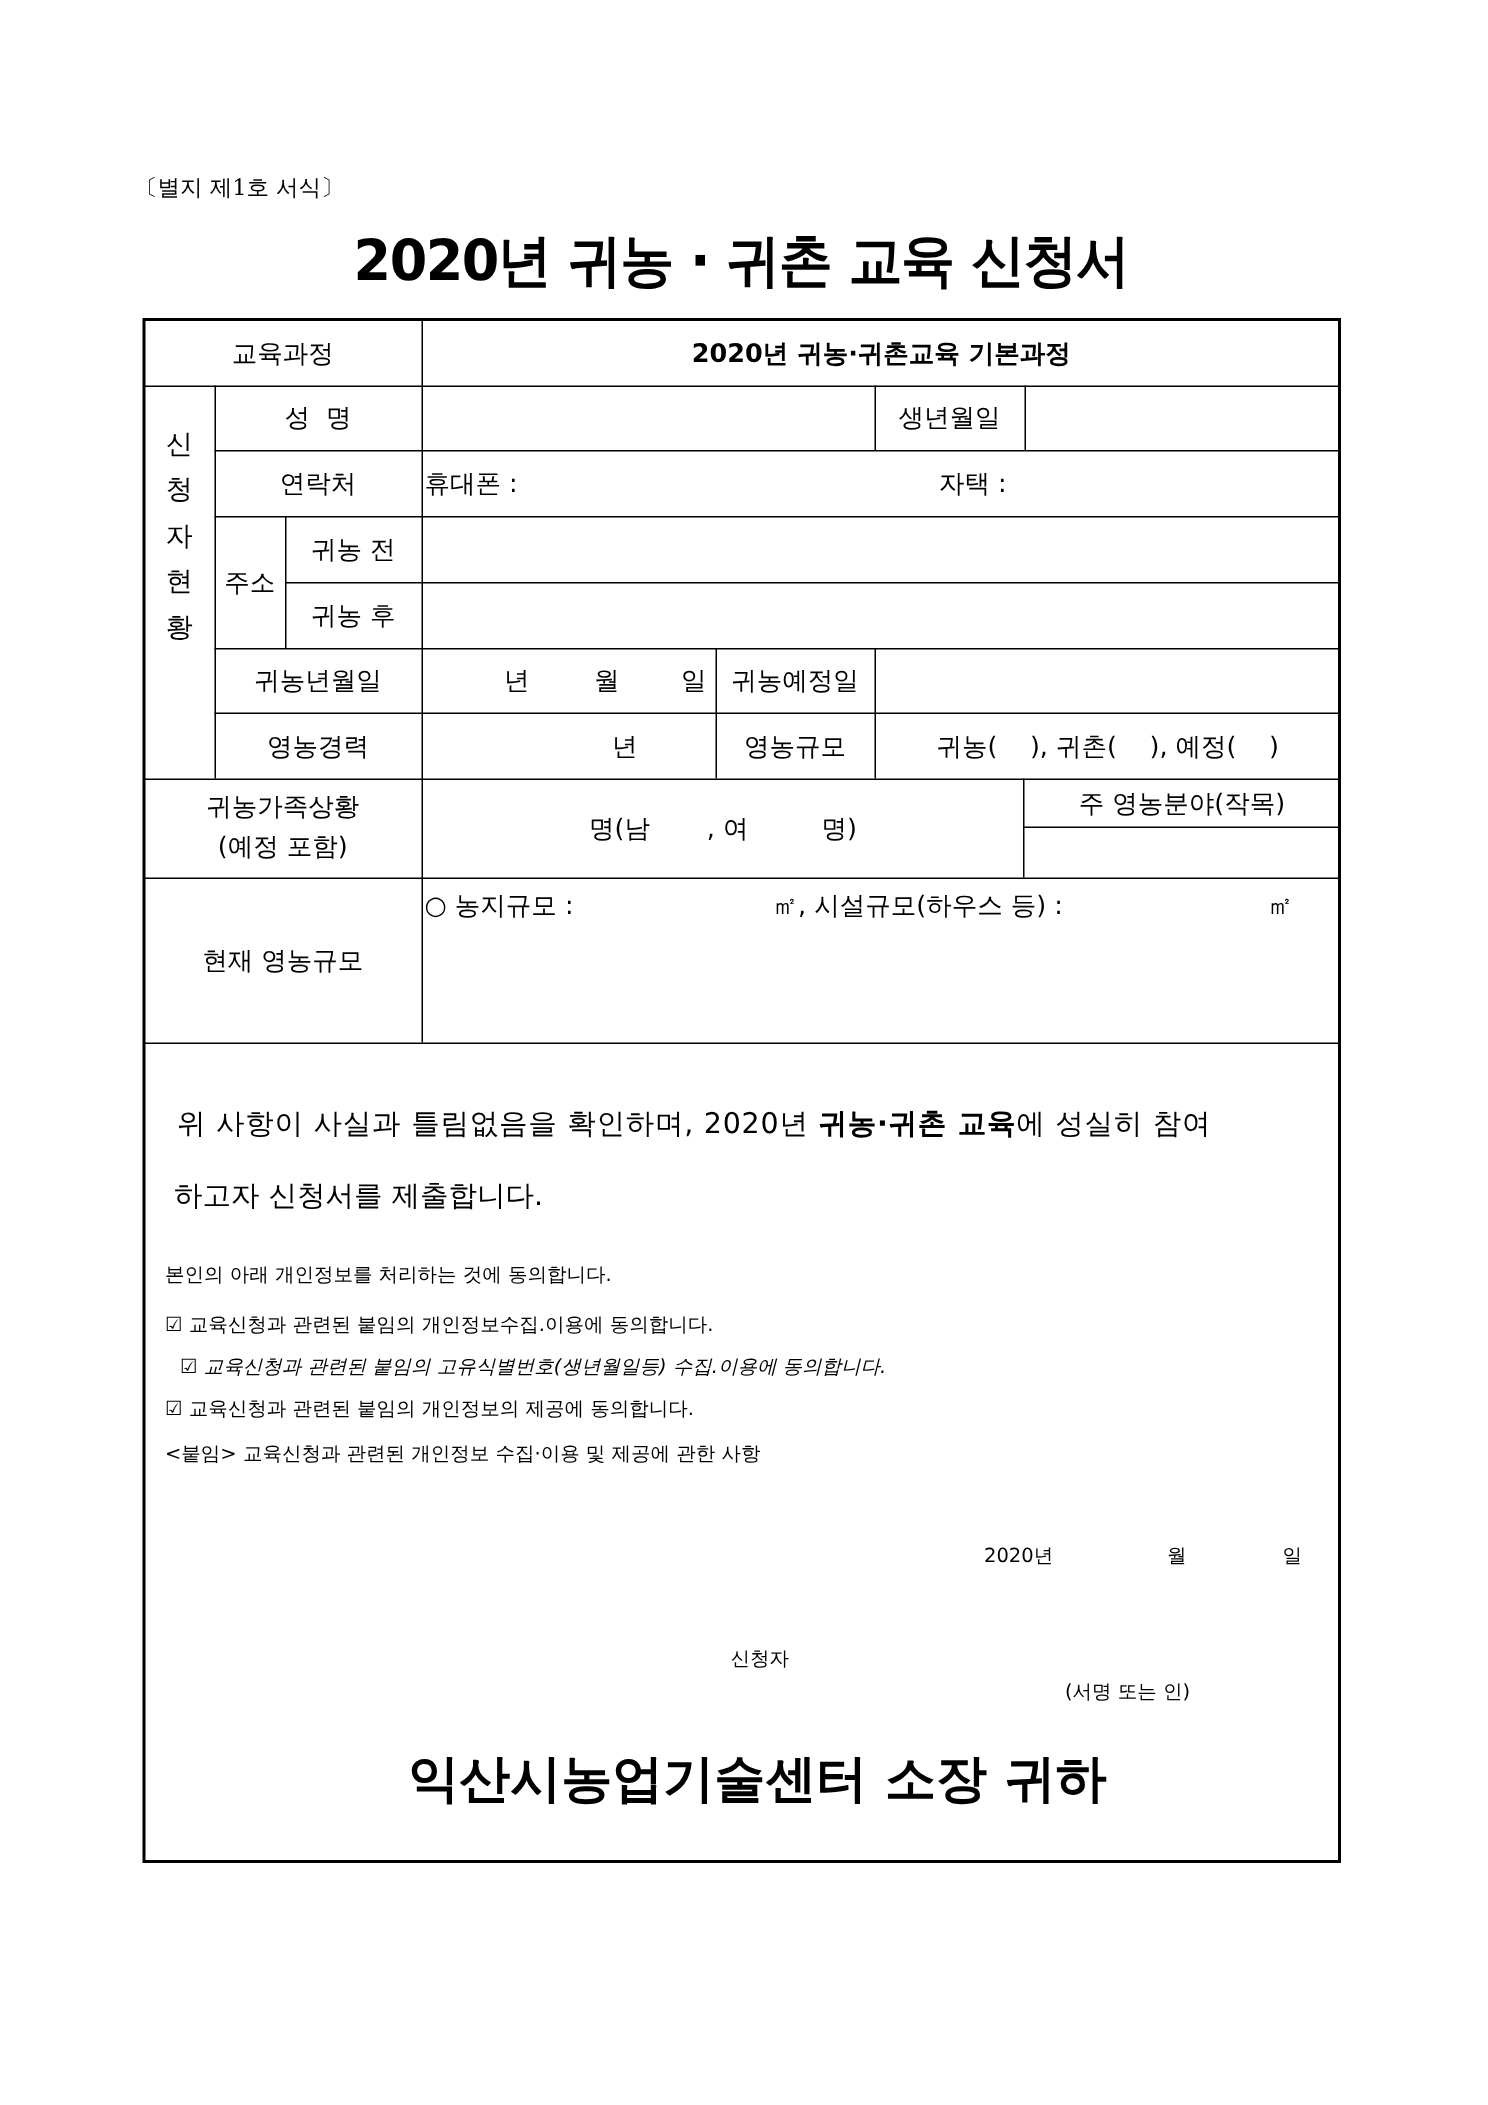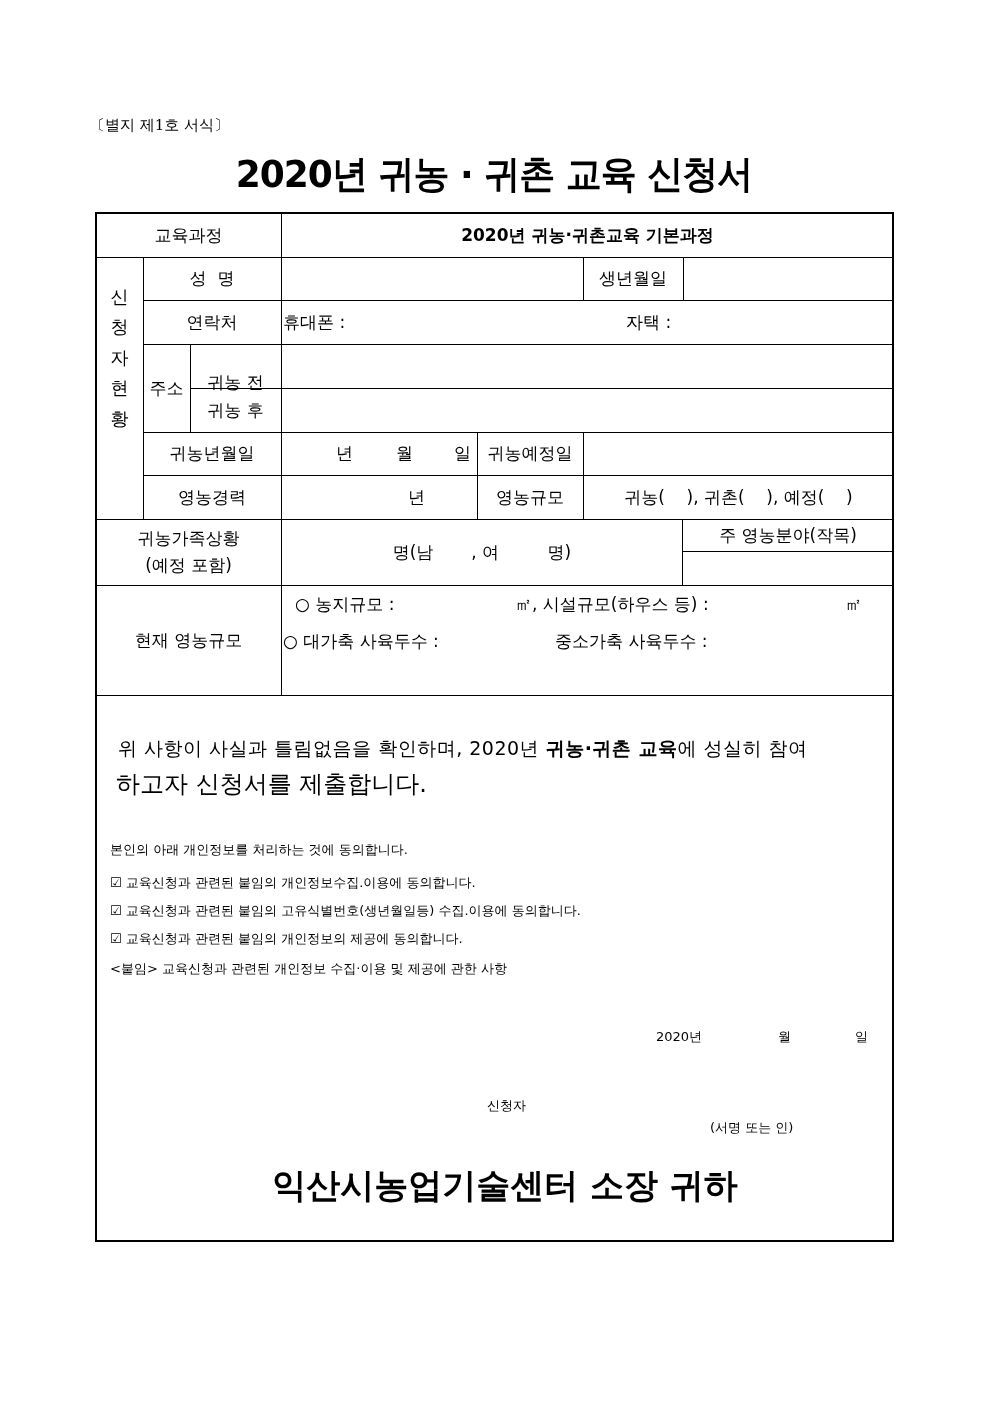--- a/index.html
+++ b/index.html
@@ -58,21 +58,21 @@
 <div class="cell" style="left:143px; top:257px; width:138px; height:43px; white-space:pre;">성  명</div>
 <div class="cell" style="left:282px; top:258px; width:300px; height:41px;"></div>
 <div class="cell" style="left:583px; top:257px; width:100px; height:43px;">생년월일</div>
 <div class="cell" style="left:684px; top:258px; width:209px; height:41px;"></div>
 
 <div class="cell" style="left:143px; top:300px; width:138px; height:44px;">연락처</div>
 <div class="cell left" style="left:283px; top:300px; width:300px; height:44px;">휴대폰 :</div>
 <div class="cell left" style="left:626px; top:300px; width:268px; height:44px;">자택 :</div>
 
 <div class="cell" style="left:143px; top:344px; width:47px; height:88px;">주소</div>
-<div class="cell" style="left:190px; top:360px; width:91px; height:44px;">귀농 전</div>
+<div class="cell" style="left:190px; top:344px; width:91px; height:44px;">귀농 전</div>
 <div class="cell" style="left:282px; top:345px; width:611px; height:42px;"></div>
 <div class="cell" style="left:190px; top:388px; width:91px; height:44px;">귀농 후</div>
 <div class="cell" style="left:282px; top:389px; width:611px; height:42px;"></div>
 
 <div class="cell" style="left:143px; top:432px; width:138px; height:43px;">귀농년월일</div>
 <div class="cell" style="left:282px; top:432px; width:195px; height:43px;">
   <span style="position:absolute; left:54px;">년</span>
   <span style="position:absolute; left:114px;">월</span>
   <span style="position:absolute; left:172px;">일</span>
 </div>
@@ -90,36 +90,32 @@
   <span>귀농가족상황</span>
   <span>(예정 포함)</span>
 </div>
 <div class="cell" style="left:282px; top:519px; width:400px; height:66px; white-space:pre;">명(남       , 여         명)</div>
 <div class="cell" style="left:682px; top:519px; width:212px; height:32px;">주 영농분야(작목)</div>
 <div class="cell" style="left:683px; top:552px; width:210px; height:32px;"></div>
 
 <div class="cell" style="left:96px; top:585px; width:185px; height:110px;">현재 영농규모</div>
 <div style="position:absolute; left:283px; top:590px; width:610px; font-size:17px;">
   <div style="position:relative; height:34px; line-height:28px;">
-    <span style="position:absolute; left:12px;">○ 농지규모 :</span>
+    <span style="position:absolute; left:0;">○ 농지규모 :</span>
     <span style="position:absolute; left:232px;">㎡,  시설규모(하우스 등) :</span>
     <span style="position:absolute; left:562px;">㎡</span>
-  </div>
-  <div style="position:relative; height:36px; line-height:34px;">
-    <span style="position:absolute; left:0;">○ 대가축 사육두수 :</span>
-    <span style="position:absolute; left:272px;">중소가축 사육두수 :</span>
   </div>
 </div>
 
 <div class="block" style="left:118px; top:736px; font-size:19px; letter-spacing:0.5px;"><span>위 사항이 사실과 틀림없음을 확인하며, 2020년 </span><span class="b">귀농·귀촌 교육</span><span>에 성실히 참여</span></div>
-<div class="block" style="left:116px; top:768px; font-size:24px;">하고자 신청서를 제출합니다.</div>
+<div class="block" style="left:116px; top:784px; font-size:19px;">하고자 신청서를 제출합니다.</div>
 
 <div class="block" style="left:110px; top:841px;">본인의 아래 개인정보를 처리하는 것에 동의합니다.</div>
 <div class="block" style="left:110px; top:874px;">☑ 교육신청과 관련된 붙임의 개인정보수집.이용에 동의합니다.</div>
-<div class="block" style="left:110px; top:902px;">☑ 교육신청과 관련된 붙임의 고유식별번호(생년월일등) 수집.이용에 동의합니다.</div>
+<div class="block" style="left:120px; top:902px;font-style:italic;">☑ 교육신청과 관련된 붙임의 고유식별번호(생년월일등) 수집.이용에 동의합니다.</div>
 <div class="block" style="left:110px; top:930px;">☑ 교육신청과 관련된 붙임의 개인정보의 제공에 동의합니다.</div>
 <div class="block" style="left:110px; top:960px;">&lt;붙임&gt; 교육신청과 관련된 개인정보 수집·이용 및 제공에 관한 사항</div>
 
 <div class="block" style="left:656px; top:1028px;">2020년</div>
 <div class="block" style="left:778px; top:1028px;">월</div>
 <div class="block" style="left:855px; top:1028px;">일</div>
 <div class="block" style="left:487px; top:1097px;">신청자</div>
 <div class="block" style="left:710px; top:1097px;margin-top:22px;">(서명 또는 인)</div>
 
 <div class="block" style="left:0; width:1010px; text-align:center; top:1163px; font-size:34px; font-weight:bold;">익산시농업기술센터 소장 귀하</div>

